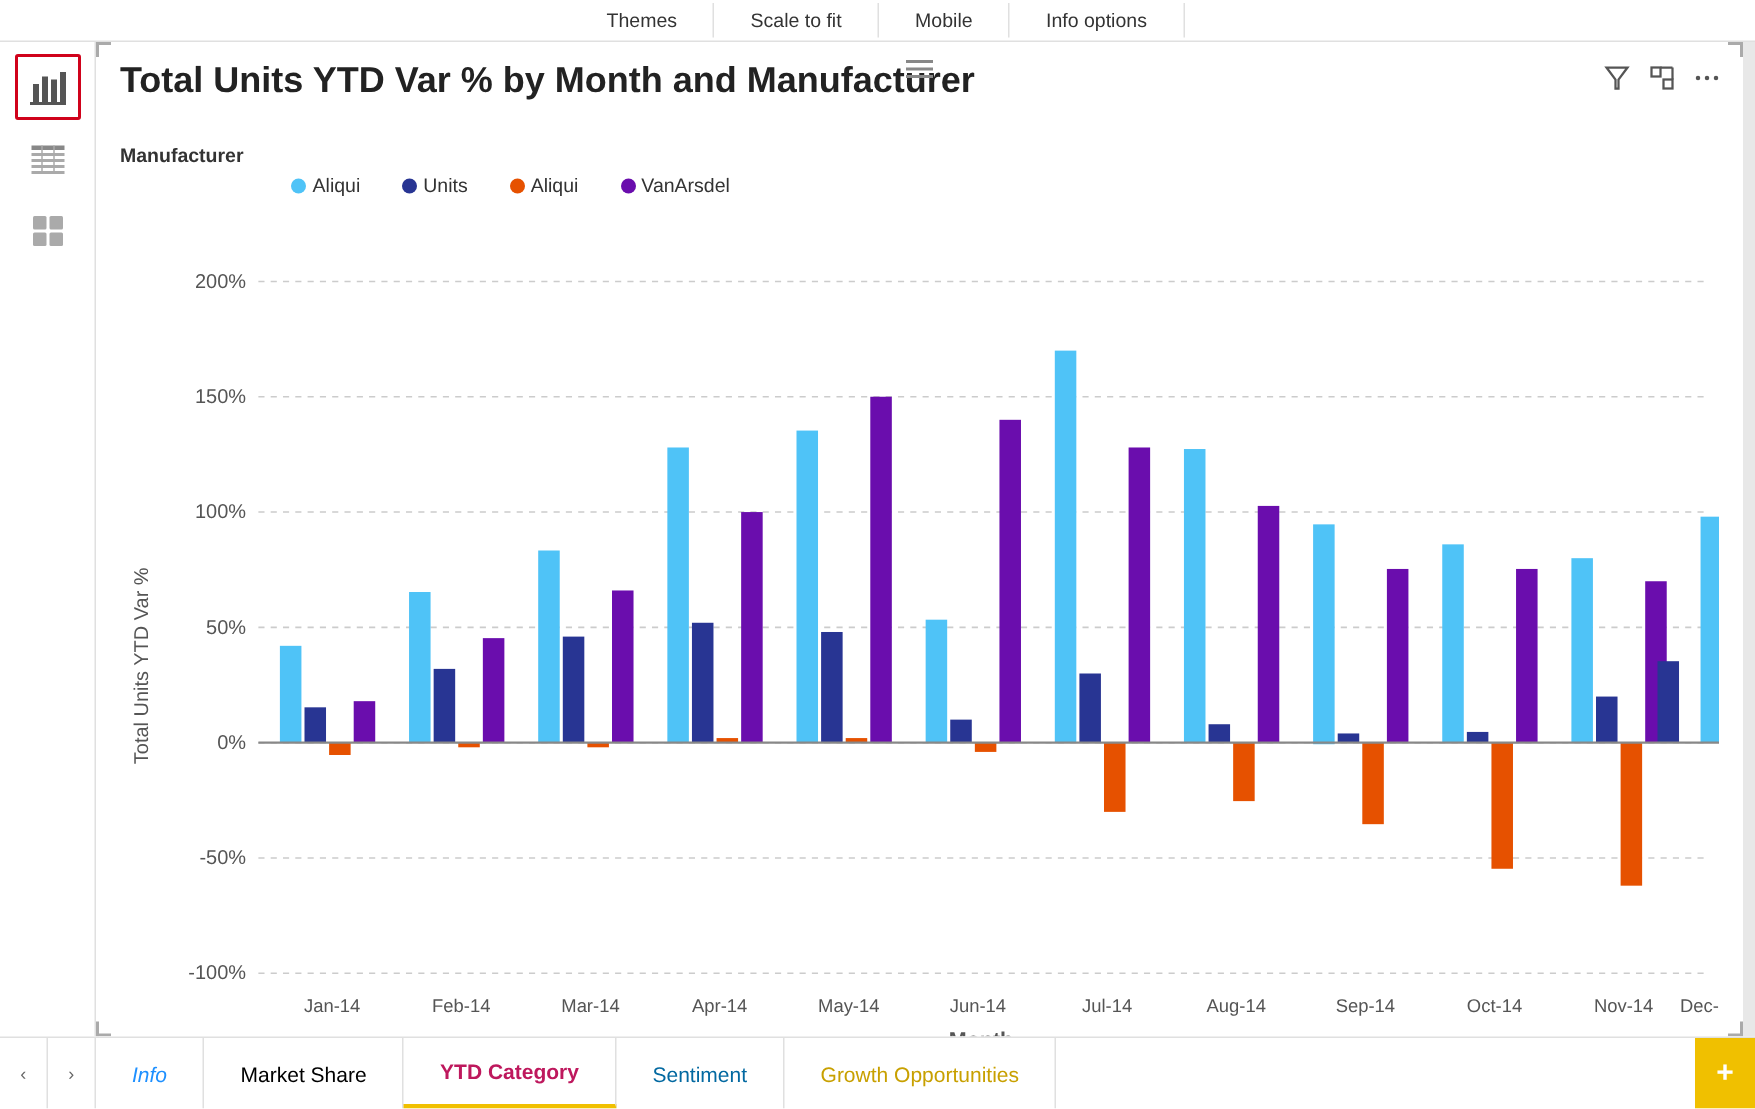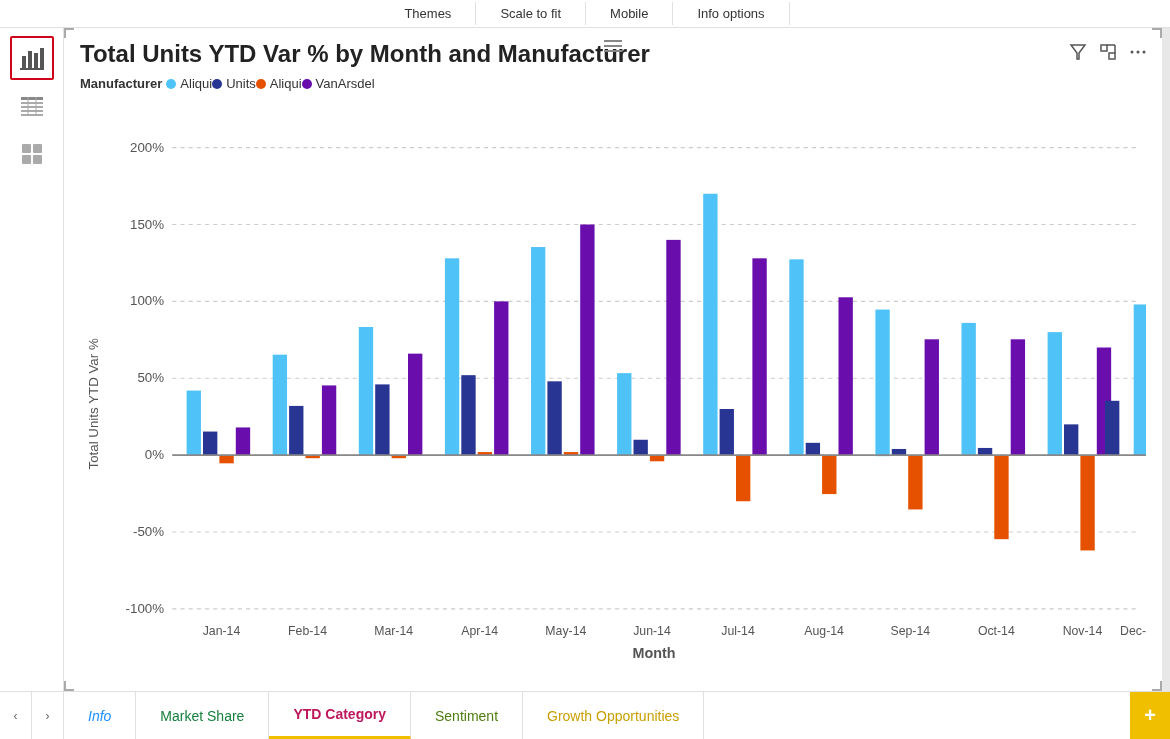--- a/index.html
+++ b/index.html
@@ -75,30 +75,31 @@
     .chart-title {
       font-size: 24px;
       font-weight: 600;
       color: #222;
       margin-bottom: 8px;
     }
 
     .legend {
       display: flex;
       align-items: center;
-      gap: 0;
+      gap: 28px;
       margin-bottom: 8px;
       font-size: 13px;
     }
     .legend-label { font-weight: 700; color: #333; margin-right: 4px; }
     .legend-item {
       display: flex;
       align-items: center;
       gap: 4px;
       color: #333;
+      margin-top: 40px;
     }
     .legend-dot {
       width: 10px;
       height: 10px;
       border-radius: 50%;
       display: inline-block;
     }
 
     
     .chart-toolbar {
@@ -174,23 +175,23 @@
       cursor: pointer;
       border-right: 1px solid #e0e0e0;
       position: relative;
       white-space: nowrap;
     }
     .tab-item.active {
       border-bottom: 3px solid #f0c000;
       font-weight: 600;
     }
     .tab-item.info { color: #1e90ff; font-style: italic; }
-    .tab-item.market { color: #15803d; }
+    .tab-item.market { color: #000000; }
     .tab-item.ytd { color: #be185d; }
-    .tab-item.sentiment { color: #4d7c0f; }
+    .tab-item.sentiment { color: #0369a1; }
     .tab-item.growth { color: #c8a000; text-align: center; }
     .tab-add {
       width: 40px;
       display: flex;
       align-items: center;
       justify-content: center;
       background: #f0c000;
       cursor: pointer;
       font-size: 20px;
       color: #fff;

